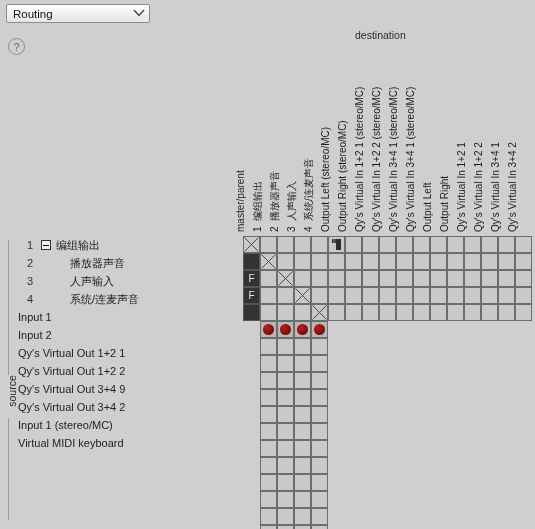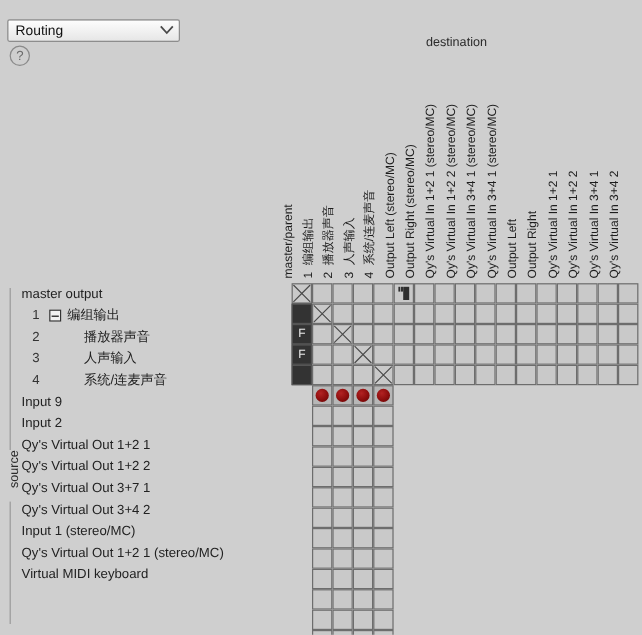--- a/index.html
+++ b/index.html
@@ -6,21 +6,21 @@
   body{
     width:535px;height:529px;
     background:#cfcfcf;
     font-family:"Liberation Sans","DejaVu Sans",sans-serif;
     font-size:11px;
     color:#1a1a1a;
     overflow:hidden;
     position:relative;
   }
   
-  #topbar{position:absolute;left:0;top:12px;width:458px;height:28px;background:#cfcfcf;}
+  #topbar{position:absolute;left:0;top:0;width:458px;height:28px;background:#cfcfcf;}
   #mode-select{
     position:absolute;left:6px;top:4px;width:144px;height:19px;
     background:linear-gradient(#fdfdfd,#e6e6e6);
     border:1px solid #8d8d8d;border-radius:2px;
     box-sizing:border-box;
     display:flex;align-items:center;
   }
   #mode-select .lbl{padding-left:6px;font-size:11.5px;color:#111;flex:1;}
   #mode-select .chev{
     width:16px;height:17px;position:relative;margin-right:2px;
@@ -130,63 +130,57 @@
     <div class="colhead" style="left: 174px;"><span>Qy's Virtual In 3+4 1 (stereo/MC)</span></div>
     <div class="colhead" style="left: 191px;"><span>Output Left</span></div>
     <div class="colhead" style="left: 208px;"><span>Output Right</span></div>
     <div class="colhead" style="left: 225px;"><span>Qy's Virtual In 1+2 1</span></div>
     <div class="colhead" style="left: 242px;"><span>Qy's Virtual In 1+2 2</span></div>
     <div class="colhead" style="left: 259px;"><span>Qy's Virtual In 3+4 1</span></div>
     <div class="colhead" style="left: 276px;"><span>Qy's Virtual In 3+4 2</span></div>
   </div>
 
 <div id="rowlabels">
-    <div class="rowlab lvl0">
-      <span class="txt">master output</span>
-    </div>
     <div class="rowlab lvl1">
       <span class="num">1</span>
       <span class="expander"></span>
       <span class="txt">编组输出</span>
     </div>
     <div class="rowlab lvl1b">
       <span class="num">2</span>
       <span class="txt">播放器声音</span>
     </div>
     <div class="rowlab lvl1b">
       <span class="num">3</span>
       <span class="txt">人声输入</span>
     </div>
     <div class="rowlab lvl1b">
       <span class="num">4</span>
       <span class="txt">系统/连麦声音</span>
     </div>
     <div class="rowlab lvl0">
-      <span class="txt">Input 9</span>
+      <span class="txt">Input 1</span>
     </div>
     <div class="rowlab lvl0">
       <span class="txt">Input 2</span>
     </div>
     <div class="rowlab lvl0">
       <span class="txt">Qy's Virtual Out 1+2 1</span>
     </div>
     <div class="rowlab lvl0">
       <span class="txt">Qy's Virtual Out 1+2 2</span>
     </div>
     <div class="rowlab lvl0">
-      <span class="txt">Qy's Virtual Out 3+7 1</span>
+      <span class="txt">Qy's Virtual Out 3+4 9</span>
     </div>
     <div class="rowlab lvl0">
       <span class="txt">Qy's Virtual Out 3+4 2</span>
     </div>
     <div class="rowlab lvl0">
       <span class="txt">Input 1 (stereo/MC)</span>
-    </div>
-    <div class="rowlab lvl0">
-      <span class="txt">Qy's Virtual Out 1+2 1 (stereo/MC)</span>
     </div>
     <div class="rowlab lvl0">
       <span class="txt">Virtual MIDI keyboard</span>
     </div>
   </div>
 
 <div id="matrix">
     <div class="cell" style="left: 0px; top: 0px;">
       <svg class="xmark" viewBox="0 0 15 15">
         <path d="M0.5 0.5 L14.5 14.5 M14.5 0.5 L0.5 14.5" stroke="#4a4a4a" stroke-width="1" fill="none"></path>

